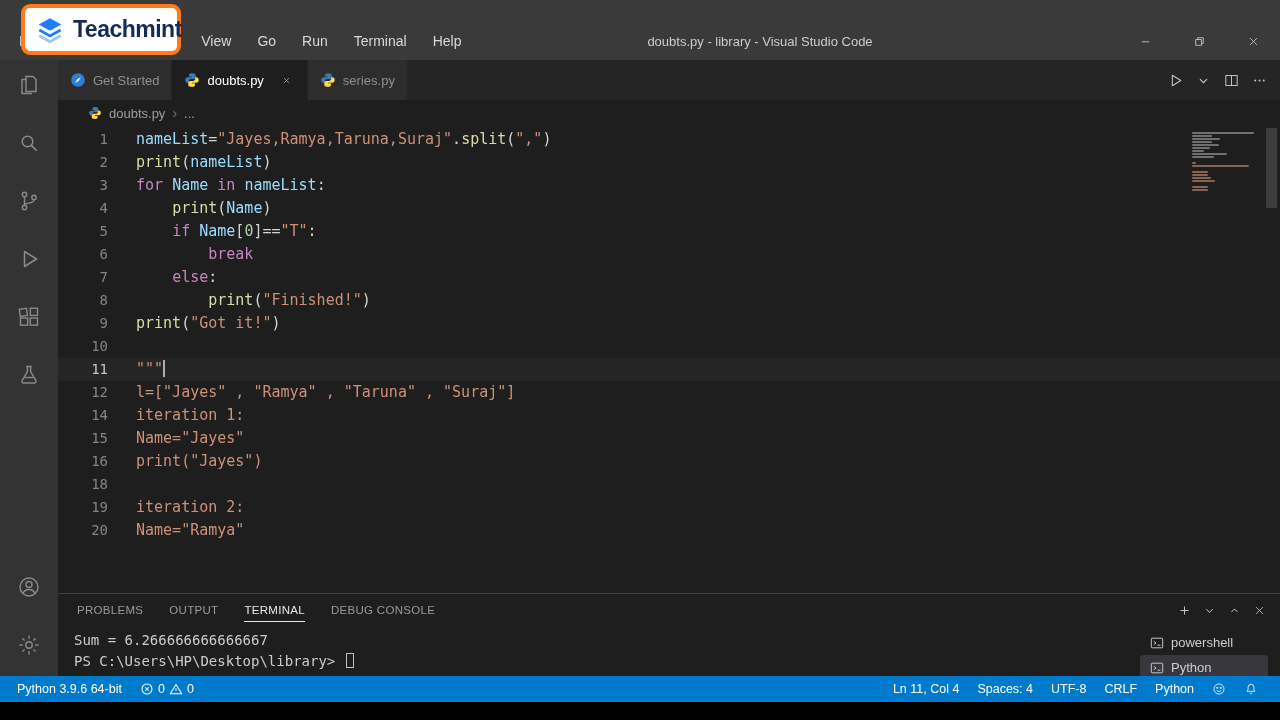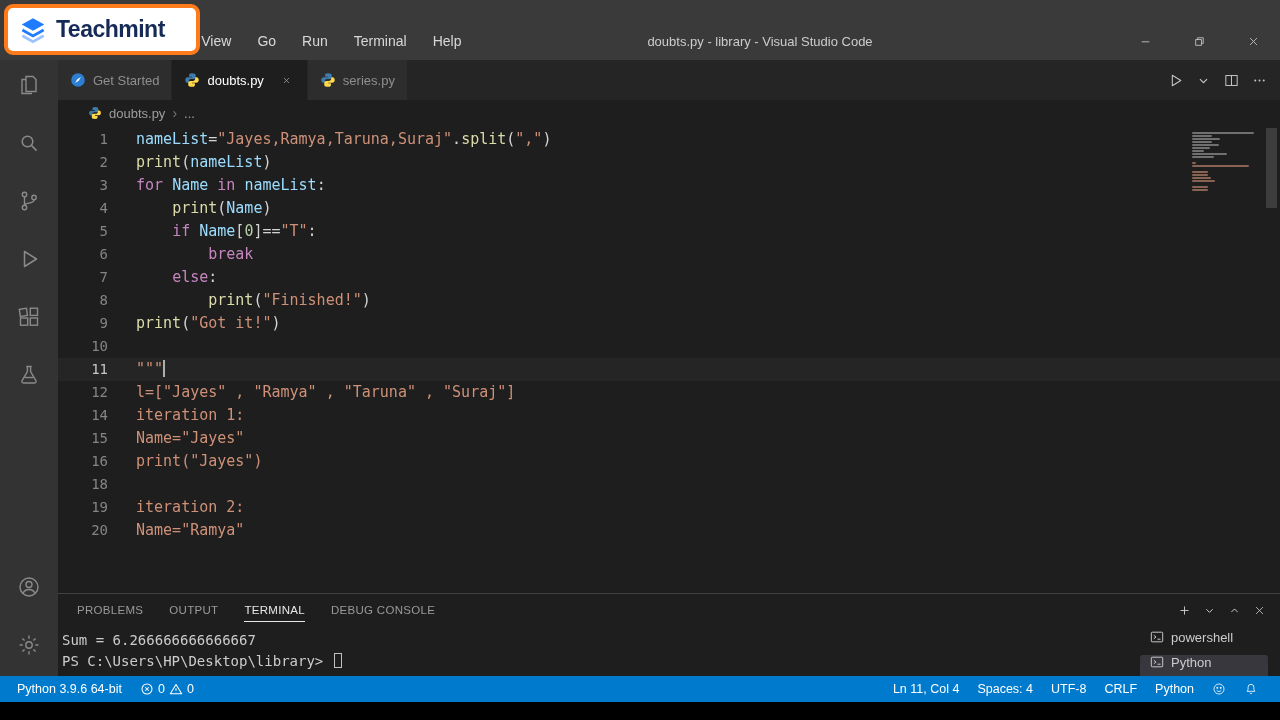--- a/index.html
+++ b/index.html
@@ -4,21 +4,21 @@
 <style>
   *{box-sizing:border-box;margin:0;padding:0}
   html,body{width:1280px;height:720px;overflow:hidden;background:#000}
   body{font-family:"Liberation Sans",sans-serif}
   .app{position:relative;width:1280px;height:720px;background:var(--editor_bg,#1e1e1e);overflow:hidden}
 
   
   .titlebar{position:relative;height:60px;background:var(--titlebar_bg,#3a3a3a);color:#cccccc}
   .menubar{position:absolute;left:6px;top:26px;height:30px;display:flex;align-items:center}
   .menu-item{padding:0 13px;font-size:14px;line-height:30px;color:#d8d8d8;cursor:default;white-space:nowrap}
-  .logo{position:absolute;left:4px;top:4px;width:196px;height:51px;background:#ffffff;border:4px solid var(--brand_orange,#ff7a1a);border-radius:9px;display:flex;align-items:center;gap:8px;padding:2px 10px;z-index:5}
+  .logo{position:absolute;left:21px;top:4px;width:160px;height:51px;background:#ffffff;border:4px solid var(--brand_orange,#ff7a1a);border-radius:9px;display:flex;align-items:center;gap:8px;padding:2px 10px;z-index:5}
   .logo-icon svg{width:30px;height:30px;display:block}
   .logo-text{font-size:23px;font-weight:bold;color:var(--brand_navy,#152a56);letter-spacing:-.5px}
   .window-title{position:absolute;left:760px;top:41px;transform:translate(-50%,-50%);font-size:13px;color:#cccccc;white-space:nowrap}
   .window-controls{position:absolute;right:0;top:26px;height:30px;display:flex}
   .wc{width:54px;height:30px;display:flex;align-items:center;justify-content:center;color:#d0d0d0}
   .wc svg{width:15px;height:15px}
 
   
   .workbench{display:flex;height:616px}
   .activitybar{width:58px;background:var(--activitybar_bg,#333333);display:flex;flex-direction:column;align-items:center;padding:11px 0 17px;flex:none}
@@ -65,24 +65,24 @@
   .panel{height:83px;border-top:1px solid #404040;display:flex;flex-direction:column;background:#1e1e1e;flex:none}
   .panel-header{height:32px;display:flex;justify-content:space-between;align-items:stretch;padding:0 8px 0 6px;flex:none}
   .panel-tabs{display:flex}
   .panel-tab{padding:0 13px;font-size:11.5px;letter-spacing:.3px;color:#9a9a9a;display:flex;align-items:center;position:relative;white-space:nowrap}
   .panel-tab.active{color:#e7e7e7}
   .panel-tab.active::after{content:"";position:absolute;left:13px;right:13px;bottom:4px;height:1px;background:#e7e7e7}
   .panel-actions{display:flex;align-items:center;color:#cccccc}
   .pa-icon{width:25px;height:25px;display:flex;align-items:center;justify-content:center}
   .pa-icon svg{width:15px;height:15px}
   .panel-body{flex:1;display:flex;min-height:0;padding-top:4px}
-  .terminal{flex:1;padding-left:4px;font-family:"DejaVu Sans Mono",monospace;font-size:14px;line-height:21px;color:#cccccc;white-space:pre}
+  .terminal{flex:1;padding-left:16px;font-family:"DejaVu Sans Mono",monospace;font-size:14px;line-height:21px;color:#cccccc;white-space:pre}
   .term-caret{display:inline-block;width:8px;height:15px;border:1px solid #c0c0c0;vertical-align:-2px;margin-left:2px}
   .terminal-list{width:140px;padding-right:12px}
-  .tl-row{display:flex;gap:7px;height:25px;padding-left:10px;font-size:13px;color:#cccccc;border-radius:3px}
+  .tl-row{display:flex;align-items:center;gap:7px;height:25px;padding-left:10px;font-size:13px;color:#cccccc;border-radius:3px}
   .tl-row.selected{background:#37373d}
   .tl-row svg{width:14px;height:14px;flex:none}
   .tl-label{white-space:nowrap;overflow:hidden}
 
   
   .statusbar{position:absolute;left:0;right:0;top:676px;height:26px;background:var(--accent,#007acc);color:#fff;display:flex;justify-content:space-between;font-size:12.5px;z-index:4}
   .sb-side{display:flex;align-items:center;height:100%}
   .sb-side.left{padding-left:8px}
   .sb-side.right{padding-right:13px}
   .sb-item{display:flex;align-items:center;gap:4px;padding:0 9px;height:100%;white-space:nowrap}

